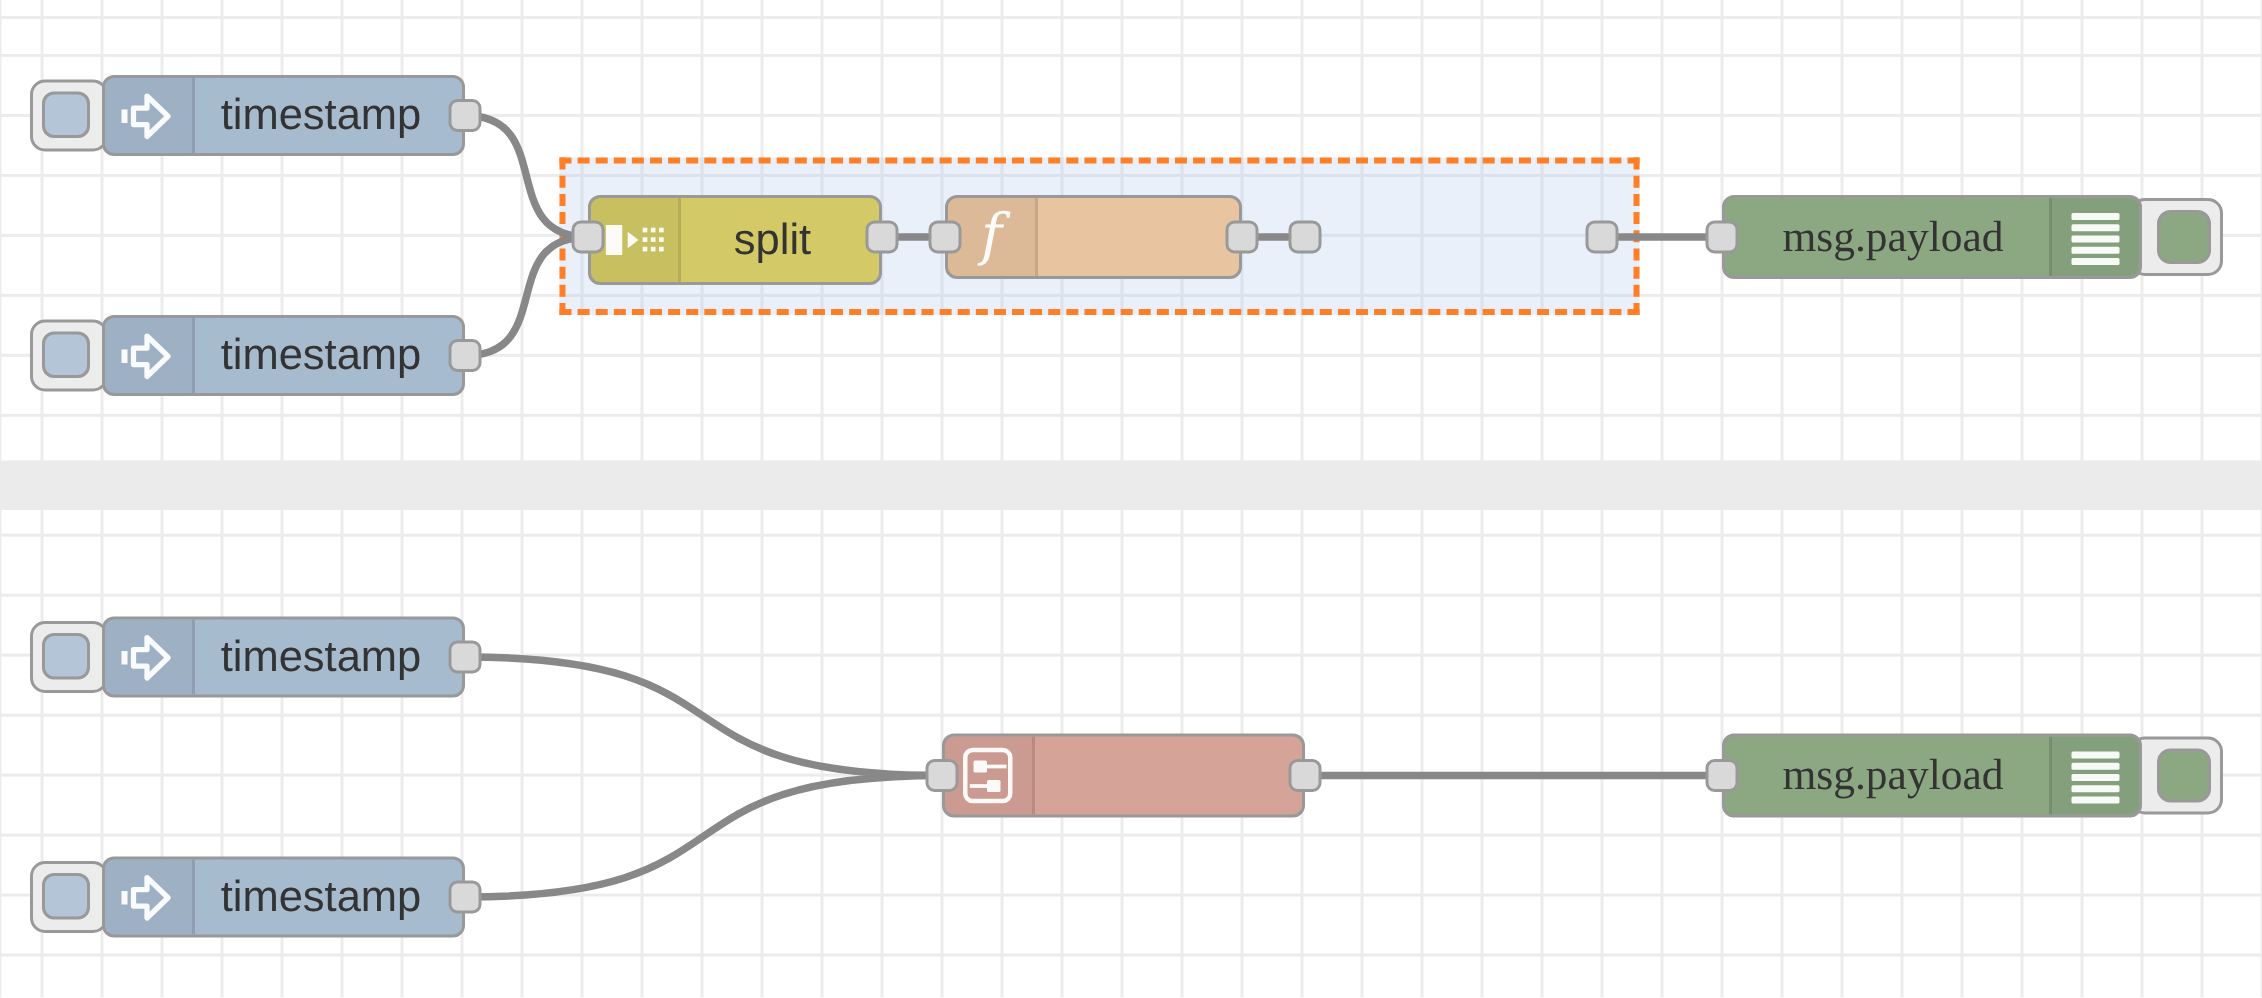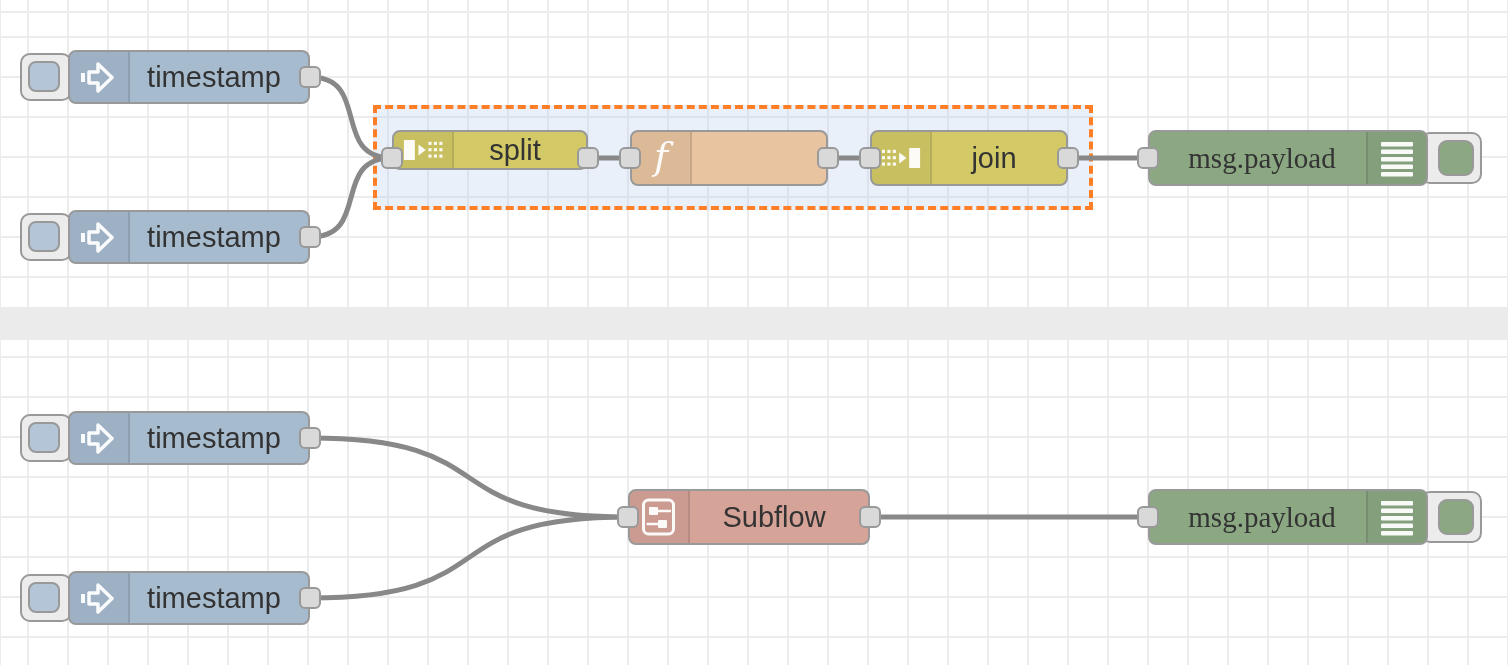--- a/index.html
+++ b/index.html
@@ -68,21 +68,21 @@
         <div class="icon-wrap">
           <svg viewBox="0 0 40 40">
             <rect x="2" y="16" width="4" height="9" fill="#fff"></rect>
             <path d="M10 15 h9 v-8 l14 13.5 -14 13.5 v-8 h-9 z" fill="none" stroke="#fff" stroke-width="3.5" stroke-linejoin="round"></path>
           </svg>
         </div>
       </div>
       <div class="node-label after-icon">timestamp</div>
     </div>
     <div class="port" style="left: 299px; top: 226px;"></div>
-    <div class="node" style="left: 392px; top: 130px; width: 196px; height: 40px; background: rgb(211, 202, 103);">
+    <div class="node" style="left: 392px; top: 130px; width: 196px; height: 60px; background: rgb(211, 202, 103);">
       <div class="icon-area left">
         <div class="icon-wrap">
           <svg viewBox="0 0 44 30">
             <rect x="1" y="4" width="12" height="22" fill="#fff"></rect>
             <path d="M17 9 l8 6 -8 6 z" fill="#fff"></path>
             <g fill="#fff">
               <rect x="28" y="6" width="3.4" height="3.4"></rect>
               <rect x="34" y="6" width="3.4" height="3.4"></rect>
               <rect x="40" y="6" width="3.4" height="3.4"></rect>
               <rect x="28" y="13" width="3.4" height="3.4"></rect>
@@ -104,42 +104,20 @@
         <div class="icon-wrap">
           <svg viewBox="0 0 40 40">
             <text x="20" y="31" font-size="38" font-style="italic" font-family="DejaVu Serif, Liberation Serif, serif" fill="#fff" text-anchor="middle">f</text>
           </svg>
         </div>
       </div>
       <div class="node-label after-icon"></div>
     </div>
     <div class="port" style="left: 619px; top: 147px;"></div>
     <div class="port" style="left: 817px; top: 147px;"></div>
-    <div class="node" style="left: 870px; top: 130px; width: 198px; height: 56px; background: rgb(211, 202, 103);">
-      <div class="icon-area left">
-        <div class="icon-wrap">
-          <svg viewBox="0 0 44 30">
-            <g fill="#fff">
-              <rect x="1" y="6" width="3.4" height="3.4"></rect>
-              <rect x="7" y="6" width="3.4" height="3.4"></rect>
-              <rect x="13" y="6" width="3.4" height="3.4"></rect>
-              <rect x="1" y="13" width="3.4" height="3.4"></rect>
-              <rect x="7" y="13" width="3.4" height="3.4"></rect>
-              <rect x="13" y="13" width="3.4" height="3.4"></rect>
-              <rect x="1" y="20" width="3.4" height="3.4"></rect>
-              <rect x="7" y="20" width="3.4" height="3.4"></rect>
-              <rect x="13" y="20" width="3.4" height="3.4"></rect>
-            </g>
-            <path d="M20 9 l8 6 -8 6 z" fill="#fff"></path>
-            <rect x="31" y="4" width="12" height="22" fill="#fff"></rect>
-          </svg>
-        </div>
-      </div>
-      <div class="node-label after-icon">join</div>
-    </div>
     <div class="port" style="left: 859px; top: 147px;"></div>
     <div class="port" style="left: 1057px; top: 147px;"></div>
     <div class="tab" style="left: 1420px; top: 132px; width: 62px; height: 52px;"></div>
     <div class="tab-button" style="left: 1438px; top: 140px; width: 36px; height: 36px; background: rgb(140, 168, 131); border-radius: 9px;"></div>
     <div class="node" style="left: 1148px; top: 130px; width: 280px; height: 56px; background: rgb(140, 168, 131);">
       <div class="icon-area right">
         <div class="icon-wrap">
           <svg viewBox="0 0 40 40">
             <g fill="#fff">
               <rect x="4" y="4" width="32" height="4.6" rx="1"></rect>
@@ -187,21 +165,20 @@
         <div class="icon-wrap">
           <svg viewBox="0 0 36 40">
             <rect x="2.5" y="3" width="30" height="34" rx="5" fill="none" stroke="#fff" stroke-width="3"></rect>
             <rect x="8" y="10" width="9" height="8" rx="1" fill="#fff"></rect>
             <line x1="17" y1="14" x2="30" y2="14" stroke="#fff" stroke-width="2.5"></line>
             <line x1="5.5" y1="27" x2="18" y2="27" stroke="#fff" stroke-width="2.5"></line>
             <rect x="17" y="23" width="9" height="8" rx="1" fill="#fff"></rect>
           </svg>
         </div>
       </div>
-      <div class="node-label after-icon">Subflow</div>
     </div>
     <div class="port" style="left: 617px; top: 506px;"></div>
     <div class="port" style="left: 859px; top: 506px;"></div>
     <div class="tab" style="left: 1420px; top: 491px; width: 62px; height: 52px;"></div>
     <div class="tab-button" style="left: 1438px; top: 499px; width: 36px; height: 36px; background: rgb(140, 168, 131); border-radius: 9px;"></div>
     <div class="node" style="left: 1148px; top: 489px; width: 280px; height: 56px; background: rgb(140, 168, 131);">
       <div class="icon-area right">
         <div class="icon-wrap">
           <svg viewBox="0 0 40 40">
             <g fill="#fff">

